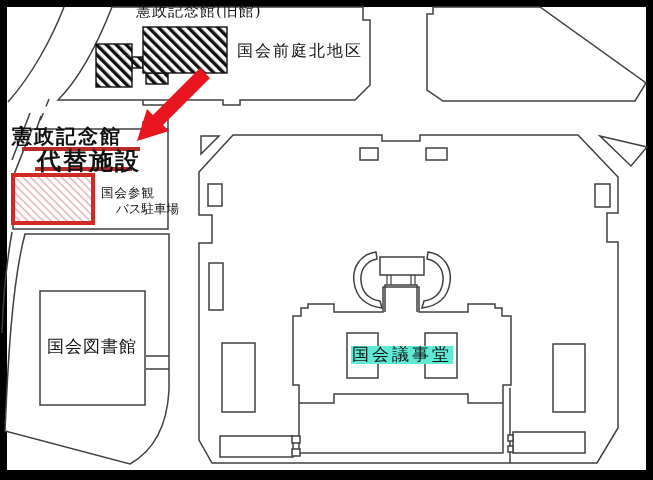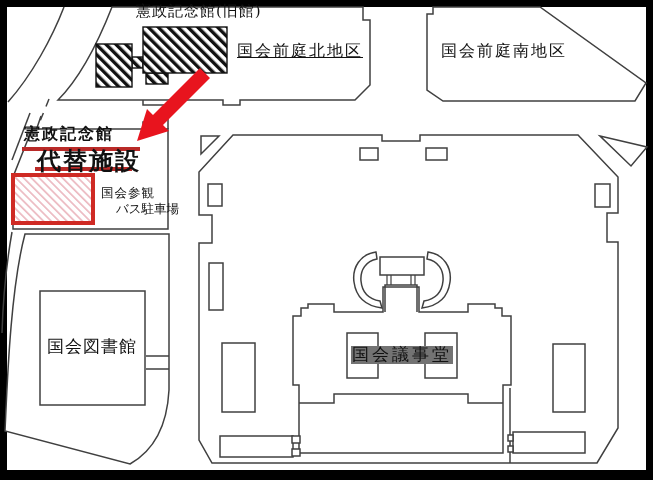--- a/index.html
+++ b/index.html
@@ -1,29 +1,29 @@
 <!DOCTYPE html>
 <html><head>
 <meta charset="utf-8">
 <style>
   html,body{margin:0;padding:0;background:#fff;}
   #stage{position:relative;width:653px;height:480px;background:#000;overflow:hidden;
          font-family:"DejaVu Serif","Liberation Serif",serif;}
   #mapsvg{position:absolute;left:0;top:0;}
   .lbl{position:absolute;color:#111;white-space:nowrap;line-height:1.05;}
   .lbl-old{left:136px;top:4px;font-size:15px;letter-spacing:1px;}
-  .lbl-north{left:237px;top:43px;font-size:16px;letter-spacing:2px;text-decoration:underline;}
+  .lbl-north{left:237px;top:43px;font-size:16px;letter-spacing:2px;}
   .lbl-south{left:441px;top:43px;font-size:16px;letter-spacing:2px;}
-  .lbl-kensei{left:24px;top:126px;font-size:16px;font-weight:bold;letter-spacing:2px;}
+  .lbl-kensei{left:12px;top:126px;font-size:20px;font-weight:bold;letter-spacing:2px;}
   .lbl-daitai{left:37px;top:148px;font-size:24px;font-weight:bold;letter-spacing:2px;}
   .lbl-bus1{left:101px;top:186px;font-size:12.5px;letter-spacing:1px;}
   .lbl-bus2{left:96px;top:202px;font-size:12.5px;padding-left:20px;}
   .lbl-lib1{left:47px;top:316px;font-size:17px;letter-spacing:6px;}
   .lbl-lib2{left:47px;top:338px;font-size:17px;letter-spacing:1px;}
-  .lbl-diet{left:351px;top:346px;font-size:17px;letter-spacing:3px;background:#737373;padding:0 1px;}
+  .lbl-diet{left:351px;top:346px;font-size:17px;letter-spacing:3px;background:#5eead4;padding:0 1px;}
 </style>
 </head>
 <body>
 
 <div id="stage">
 <svg id="mapsvg" width="653" height="480" viewBox="0 0 653 480">
   <defs>
     <pattern id="hatchBlack" patternUnits="userSpaceOnUse" width="7" height="7" patternTransform="rotate(-45)">
       <rect width="7" height="7" fill="#fff"></rect>
       <rect x="0" y="0" width="3.4" height="7" fill="#111"></rect>
@@ -96,20 +96,19 @@
   </g>
 
   <rect x="13" y="175" width="80" height="48" fill="url(#hatchPink)" stroke="#cf2a24" stroke-width="4"></rect>
   <rect x="22" y="147" width="118" height="4" fill="#b92a28"></rect>
   <rect x="35" y="167" width="97" height="4" fill="#b92a28"></rect>
   <polygon points="137,141 147,109 153,115 200,68 210,78 163,125 169,131" fill="#e8141e"></polygon>
 </svg>
 
   <div class="lbl lbl-old">憲政記念館(旧館)</div>
   <div class="lbl lbl-north">国会前庭北地区</div>
-  <div class="lbl lbl-south">国会前庭南地区</div>
   <div class="lbl lbl-kensei">憲政記念館</div>
   <div class="lbl lbl-daitai">代替施設</div>
   <div class="lbl lbl-bus1">国会参観</div>
   <div class="lbl lbl-bus2">バス駐車場</div>
   <div class="lbl lbl-lib2">国会図書館</div>
   <div class="lbl lbl-diet">国会議事堂</div>
 </div>
 
 </body></html>

